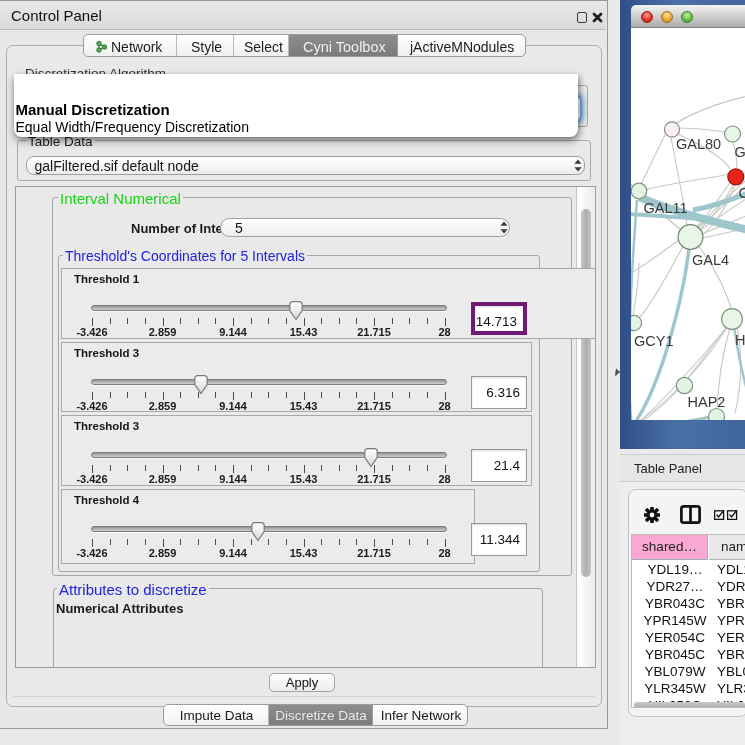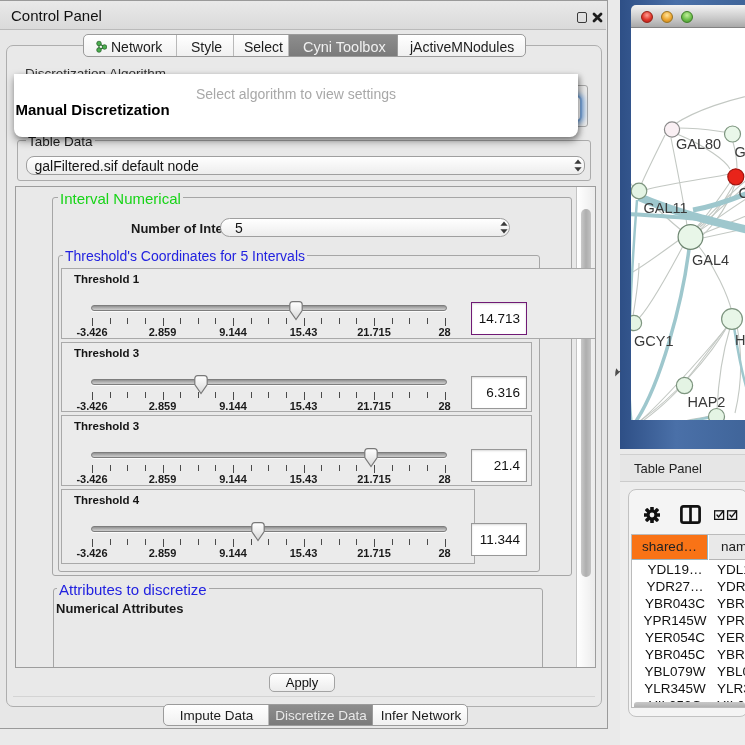--- a/index.html
+++ b/index.html
@@ -113,21 +113,21 @@
         <div class="abs" style="left:382.5px;top:49px;width:1px;height:8px;background:#4a4a4a;"></div>
         <div class="abs" style="left:0.0px;top:57px;width:60px;text-align:center;font-size:11px;font-weight:bold;color:#1a1a1a;">-3.426</div>
         <div class="abs" style="left:70.5px;top:57px;width:60px;text-align:center;font-size:11px;font-weight:bold;color:#1a1a1a;">2.859</div>
         <div class="abs" style="left:141.0px;top:57px;width:60px;text-align:center;font-size:11px;font-weight:bold;color:#1a1a1a;">9.144</div>
         <div class="abs" style="left:211.5px;top:57px;width:60px;text-align:center;font-size:11px;font-weight:bold;color:#1a1a1a;">15.43</div>
         <div class="abs" style="left:282.0px;top:57px;width:60px;text-align:center;font-size:11px;font-weight:bold;color:#1a1a1a;">21.715</div>
         <div class="abs" style="left:352.5px;top:57px;width:60px;text-align:center;font-size:11px;font-weight:bold;color:#1a1a1a;">28</div>
         <svg class="abs" style="left:225.5px;top:31px;" width="16" height="22" viewBox="0 0 16 22">
           <path d="M1.8 10.5 L1.8 4.6 Q1.8 1.6 4.8 1.6 L11.2 1.6 Q14.2 1.6 14.2 4.6 L14.2 10.5 L8 19.5 Z" fill="url(#thg)" stroke="#787878" stroke-width="1.2"></path>
         </svg>
-        <div class="abs" style="left:409px;top:33px;width:56px;height:33px;background:#fff;border:1px solid #701a75;box-shadow:inset 0 1px 2px rgba(0,0,0,0.15);font-size:13.5px;color:#111;text-align:right;line-height:31px;padding-right:6px;">14.713</div>
+        <div class="abs" style="left:409px;top:33px;width:56px;height:33px;background:#fff;border:4px solid #701a75;box-shadow:inset 0 1px 2px rgba(0,0,0,0.15);font-size:13.5px;color:#111;text-align:right;line-height:31px;padding-right:6px;">14.713</div>
       </div>
       <div class="abs" style="left:45px;top:154.5px;width:471px;height:70.5px;border:1px solid #a9a9a9;background:#ebebeb;">
         <div class="abs" style="left:12px;top:4px;font-size:11.5px;font-weight:bold;color:#151515;">Threshold 3</div>
         <div class="abs" style="left:29px;top:36px;width:356px;height:6px;border-radius:3px;background:linear-gradient(#909090,#b6b6b6 55%,#cdcdcd);border:1px solid #7d7d7d;box-shadow:0 1px 0 rgba(255,255,255,0.8);"></div>
         <div class="abs" style="left:30.0px;top:49px;width:1px;height:8px;background:#4a4a4a;"></div>
         <div class="abs" style="left:47.6px;top:49px;width:1px;height:6px;background:#4a4a4a;"></div>
         <div class="abs" style="left:65.2px;top:49px;width:1px;height:6px;background:#4a4a4a;"></div>
         <div class="abs" style="left:82.9px;top:49px;width:1px;height:6px;background:#4a4a4a;"></div>
         <div class="abs" style="left:100.5px;top:49px;width:1px;height:8px;background:#4a4a4a;"></div>
         <div class="abs" style="left:118.1px;top:49px;width:1px;height:6px;background:#4a4a4a;"></div>
@@ -244,22 +244,22 @@
     <div class="abs" style="left:105px;top:3px;width:104px;text-align:center;color:#e9e9e9;">Discretize Data</div>
     <div class="abs" style="left:209px;top:3px;width:96px;text-align:center;">Infer Network</div>
   </div>
 </div>
 
 <svg class="abs" style="left:614px;top:367px;z-index:30;" width="8" height="10" viewBox="0 0 8 10">
     <path d="M1.2 9.5 Q1 4.5 2.2 1.2 L4.8 4.2 L7 3.6 Q5 6.5 3.4 7.2 Z" fill="#4e4e4e"></path>
   </svg>
 
 <div class="abs" style="left:14px;top:74px;width:564px;height:63px;background:#fff;border-radius:0 0 8px 8px;box-shadow:0 4px 9px rgba(0,0,0,0.38), 2px 2px 5px rgba(0,0,0,0.22);z-index:50;">
-  <div class="abs" style="left:0;top:12px;width:100%;text-align:center;font-size:14px;color:#a8a8a8;">Select algorithm to view settings</div>
   <div class="abs" style="left:1.5px;top:27px;font-size:15px;font-weight:bold;color:#000;">Manual Discretization</div>
+  <div class="abs" style="left:1.5px;top:45px;font-size:14px;color:#000;">Equal Width/Frequency Discretization</div>
 </div>
 
 <div class="abs" style="left:620px;top:0;width:125px;height:449px;background:linear-gradient(90deg,#2e4f86,#4a70a8 45%,#40659a);">
   <div class="abs" style="left:11px;top:5px;width:114px;height:23px;background:linear-gradient(#f3f3f3,#c6c6c6 65%,#a9a9a9);border-bottom:1px solid #828282;border-radius:5px 0 0 0;">
     <div class="abs" style="left:10px;top:6px;width:12px;height:12px;border-radius:50%;background:radial-gradient(circle at 50% 32%,#ff9d93,#e0362b 55%,#a81812);border:1px solid #962016;"></div>
     <div class="abs" style="left:30px;top:6px;width:12px;height:12px;border-radius:50%;background:radial-gradient(circle at 50% 32%,#ffe49a,#eda630 55%,#bf7c17);border:1px solid #9a7420;"></div>
     <div class="abs" style="left:49.5px;top:6px;width:12px;height:12px;border-radius:50%;background:radial-gradient(circle at 50% 32%,#c2ef9a,#6dbf4b 55%,#3f8f2c);border:1px solid #3e7e28;"></div>
   </div>
   <div class="abs" style="left:11px;top:28px;width:114px;height:392px;background:#fff;overflow:hidden;">
     <svg width="114" height="392" viewBox="0 0 114 392">
@@ -342,21 +342,21 @@
       <rect x="1.4" y="1.4" width="18.2" height="16.2" rx="2.2" fill="none" stroke="#111" stroke-width="2.7"></rect>
       <line x1="10.5" y1="2" x2="10.5" y2="17" stroke="#111" stroke-width="2.7"></line>
     </svg>
   <svg class="abs" style="left:94px;top:28px;" width="26" height="10" viewBox="0 0 26 10">
       <rect x="0.6" y="0.8" width="9" height="8.6" fill="none" stroke="#111" stroke-width="1.3"></rect>
       <path d="M2.6 4.6 L4.6 7 L9.6 0.6" fill="none" stroke="#111" stroke-width="1.4"></path>
       <rect x="13.6" y="0.8" width="9" height="8.6" fill="none" stroke="#111" stroke-width="1.3"></rect>
       <path d="M15.6 4.6 L17.6 7 L22.6 0.6" fill="none" stroke="#111" stroke-width="1.4"></path>
     </svg>
   <div class="abs" style="left:11px;top:52px;width:114px;height:174px;background:#fff;border:1px solid #bbb;border-right:none;overflow:hidden;">
-    <div class="abs" style="left:0;top:0;width:76px;height:25px;background:#f97316;border-right:1px solid #8fb5c8;border-bottom:1px solid #9cb4be;text-align:center;font-size:13.5px;color:#222;line-height:24px;">shared…</div>
+    <div class="abs" style="left:0;top:0;width:76px;height:25px;background:#f9a8d4;border-right:1px solid #8fb5c8;border-bottom:1px solid #9cb4be;text-align:center;font-size:13.5px;color:#222;line-height:24px;">shared…</div>
     <div class="abs" style="left:77px;top:0;width:37px;height:25px;background:#e9e9e9;border-bottom:1px solid #b5b5b5;font-size:13.5px;color:#222;line-height:24px;padding-left:12px;">name</div>
     <div class="abs" style="left:10px;top:27px;width:66px;text-align:center;font-size:13.5px;color:#111;white-space:nowrap;">YDL19…</div>
       <div class="abs" style="left:85px;top:27px;font-size:13.5px;color:#111;white-space:nowrap;">YDL19</div>
       <div class="abs" style="left:10px;top:44px;width:66px;text-align:center;font-size:13.5px;color:#111;white-space:nowrap;">YDR27…</div>
       <div class="abs" style="left:85px;top:44px;font-size:13.5px;color:#111;white-space:nowrap;">YDR27</div>
       <div class="abs" style="left:10px;top:61px;width:66px;text-align:center;font-size:13.5px;color:#111;white-space:nowrap;">YBR043C</div>
       <div class="abs" style="left:85px;top:61px;font-size:13.5px;color:#111;white-space:nowrap;">YBR04</div>
       <div class="abs" style="left:10px;top:78px;width:66px;text-align:center;font-size:13.5px;color:#111;white-space:nowrap;">YPR145W</div>
       <div class="abs" style="left:85px;top:78px;font-size:13.5px;color:#111;white-space:nowrap;">YPR14</div>
       <div class="abs" style="left:10px;top:95px;width:66px;text-align:center;font-size:13.5px;color:#111;white-space:nowrap;">YER054C</div>

